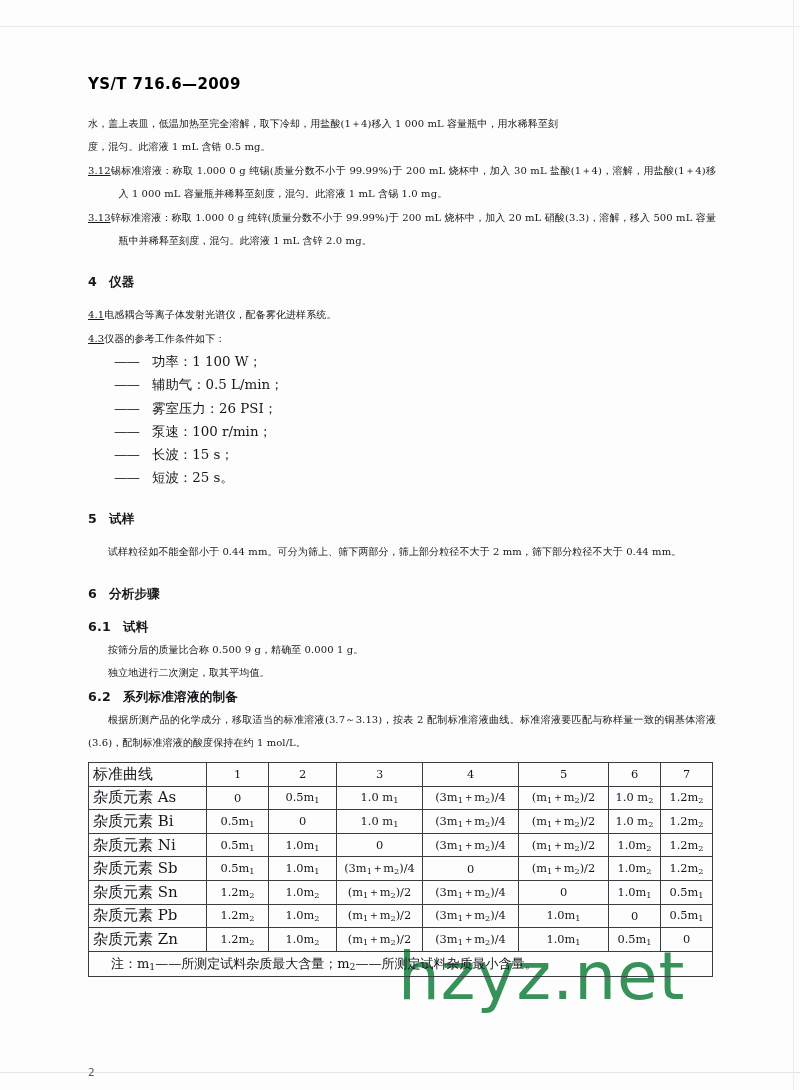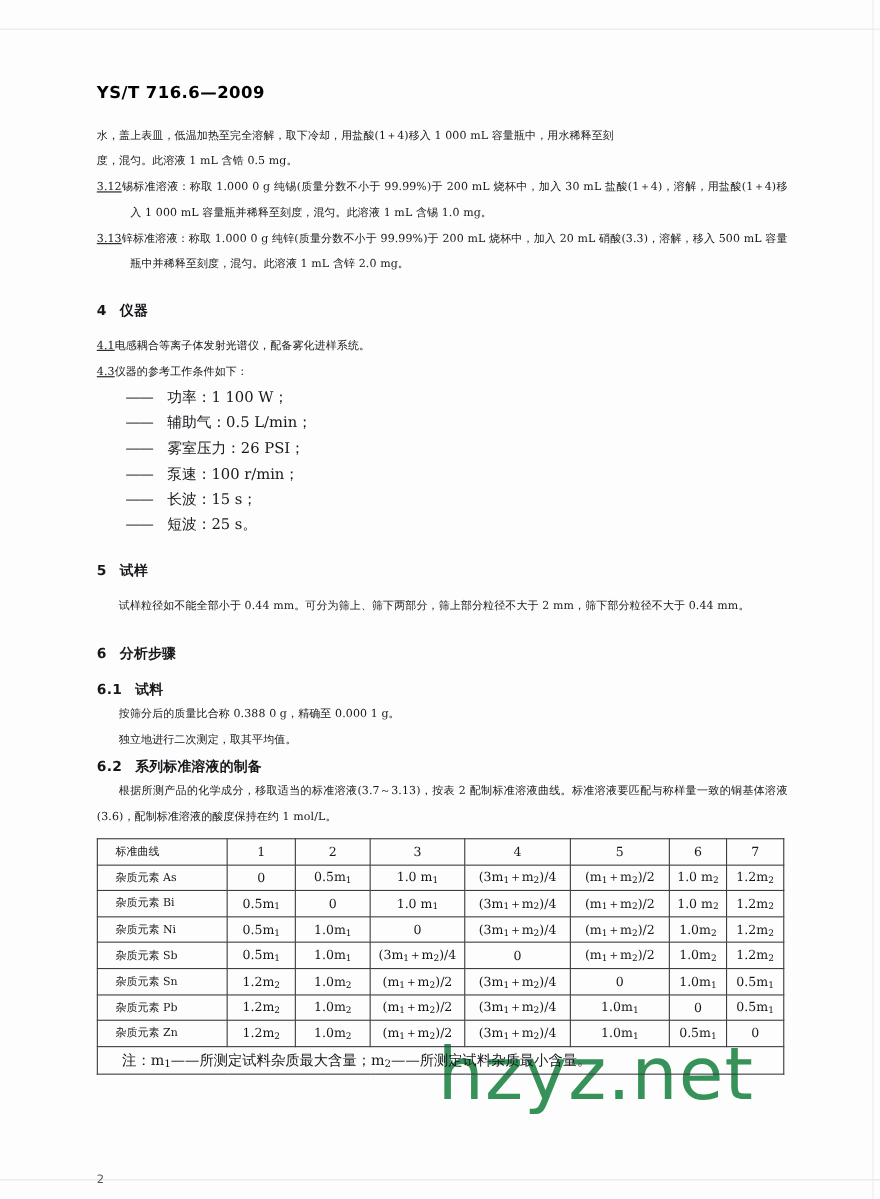--- a/index.html
+++ b/index.html
@@ -168,22 +168,22 @@
     padding: 0 2px;
     font-family: "DejaVu Serif", "Liberation Serif", serif;
     white-space: nowrap;
     overflow: hidden;
   }
   table.std th {
     font-weight: normal;
   }
   table.std td.rowhead, table.std th.rowhead {
     text-align: left;
-    padding-left: 16px;
-    font-size: 10px;
+    padding-left: 4px;
+    font-size: 15px;
   }
   table.std .note-cell {
     text-align: left;
     padding-left: 22px;
     font-size: 13px;
     height: 24px;
   }
   sub {
     font-size: 0.72em;
     vertical-align: -0.22em;
@@ -251,21 +251,21 @@
     <p class="para para-indent">试样粒径如不能全部小于 0.44 mm。可分为筛上、筛下两部分，筛上部分粒径不大于 2 mm，筛下部分粒径不大于 0.44 mm。</p>
 
     <div class="gap-m"></div>
 
     <div class="head"><span class="num">6</span><span>分析步骤</span></div>
 
     <div class="gap-s"></div>
 
     <div class="head"><span class="num">6.1</span><span>试料</span></div>
 
-    <p class="para para-indent">按筛分后的质量比合称 0.388 0 g，精确至 0.000 1 g。</p>
+    <p class="para para-indent">按筛分后的质量比合称 0.500 9 g，精确至 0.000 1 g。</p>
     <p class="para para-indent">独立地进行二次测定，取其平均值。</p>
 
     <div class="head"><span class="num">6.2</span><span>系列标准溶液的制备</span></div>
 
     <p class="para para-indent">根据所测产品的化学成分，移取适当的标准溶液(3.7～3.13)，按表 2 配制标准溶液曲线。标准溶液要匹配与称样量一致的铜基体溶液(3.6)，配制标准溶液的酸度保持在约 1 mol/L。</p>
 
   </div>
 
   <div class="table-wrap">
     <table class="std">

